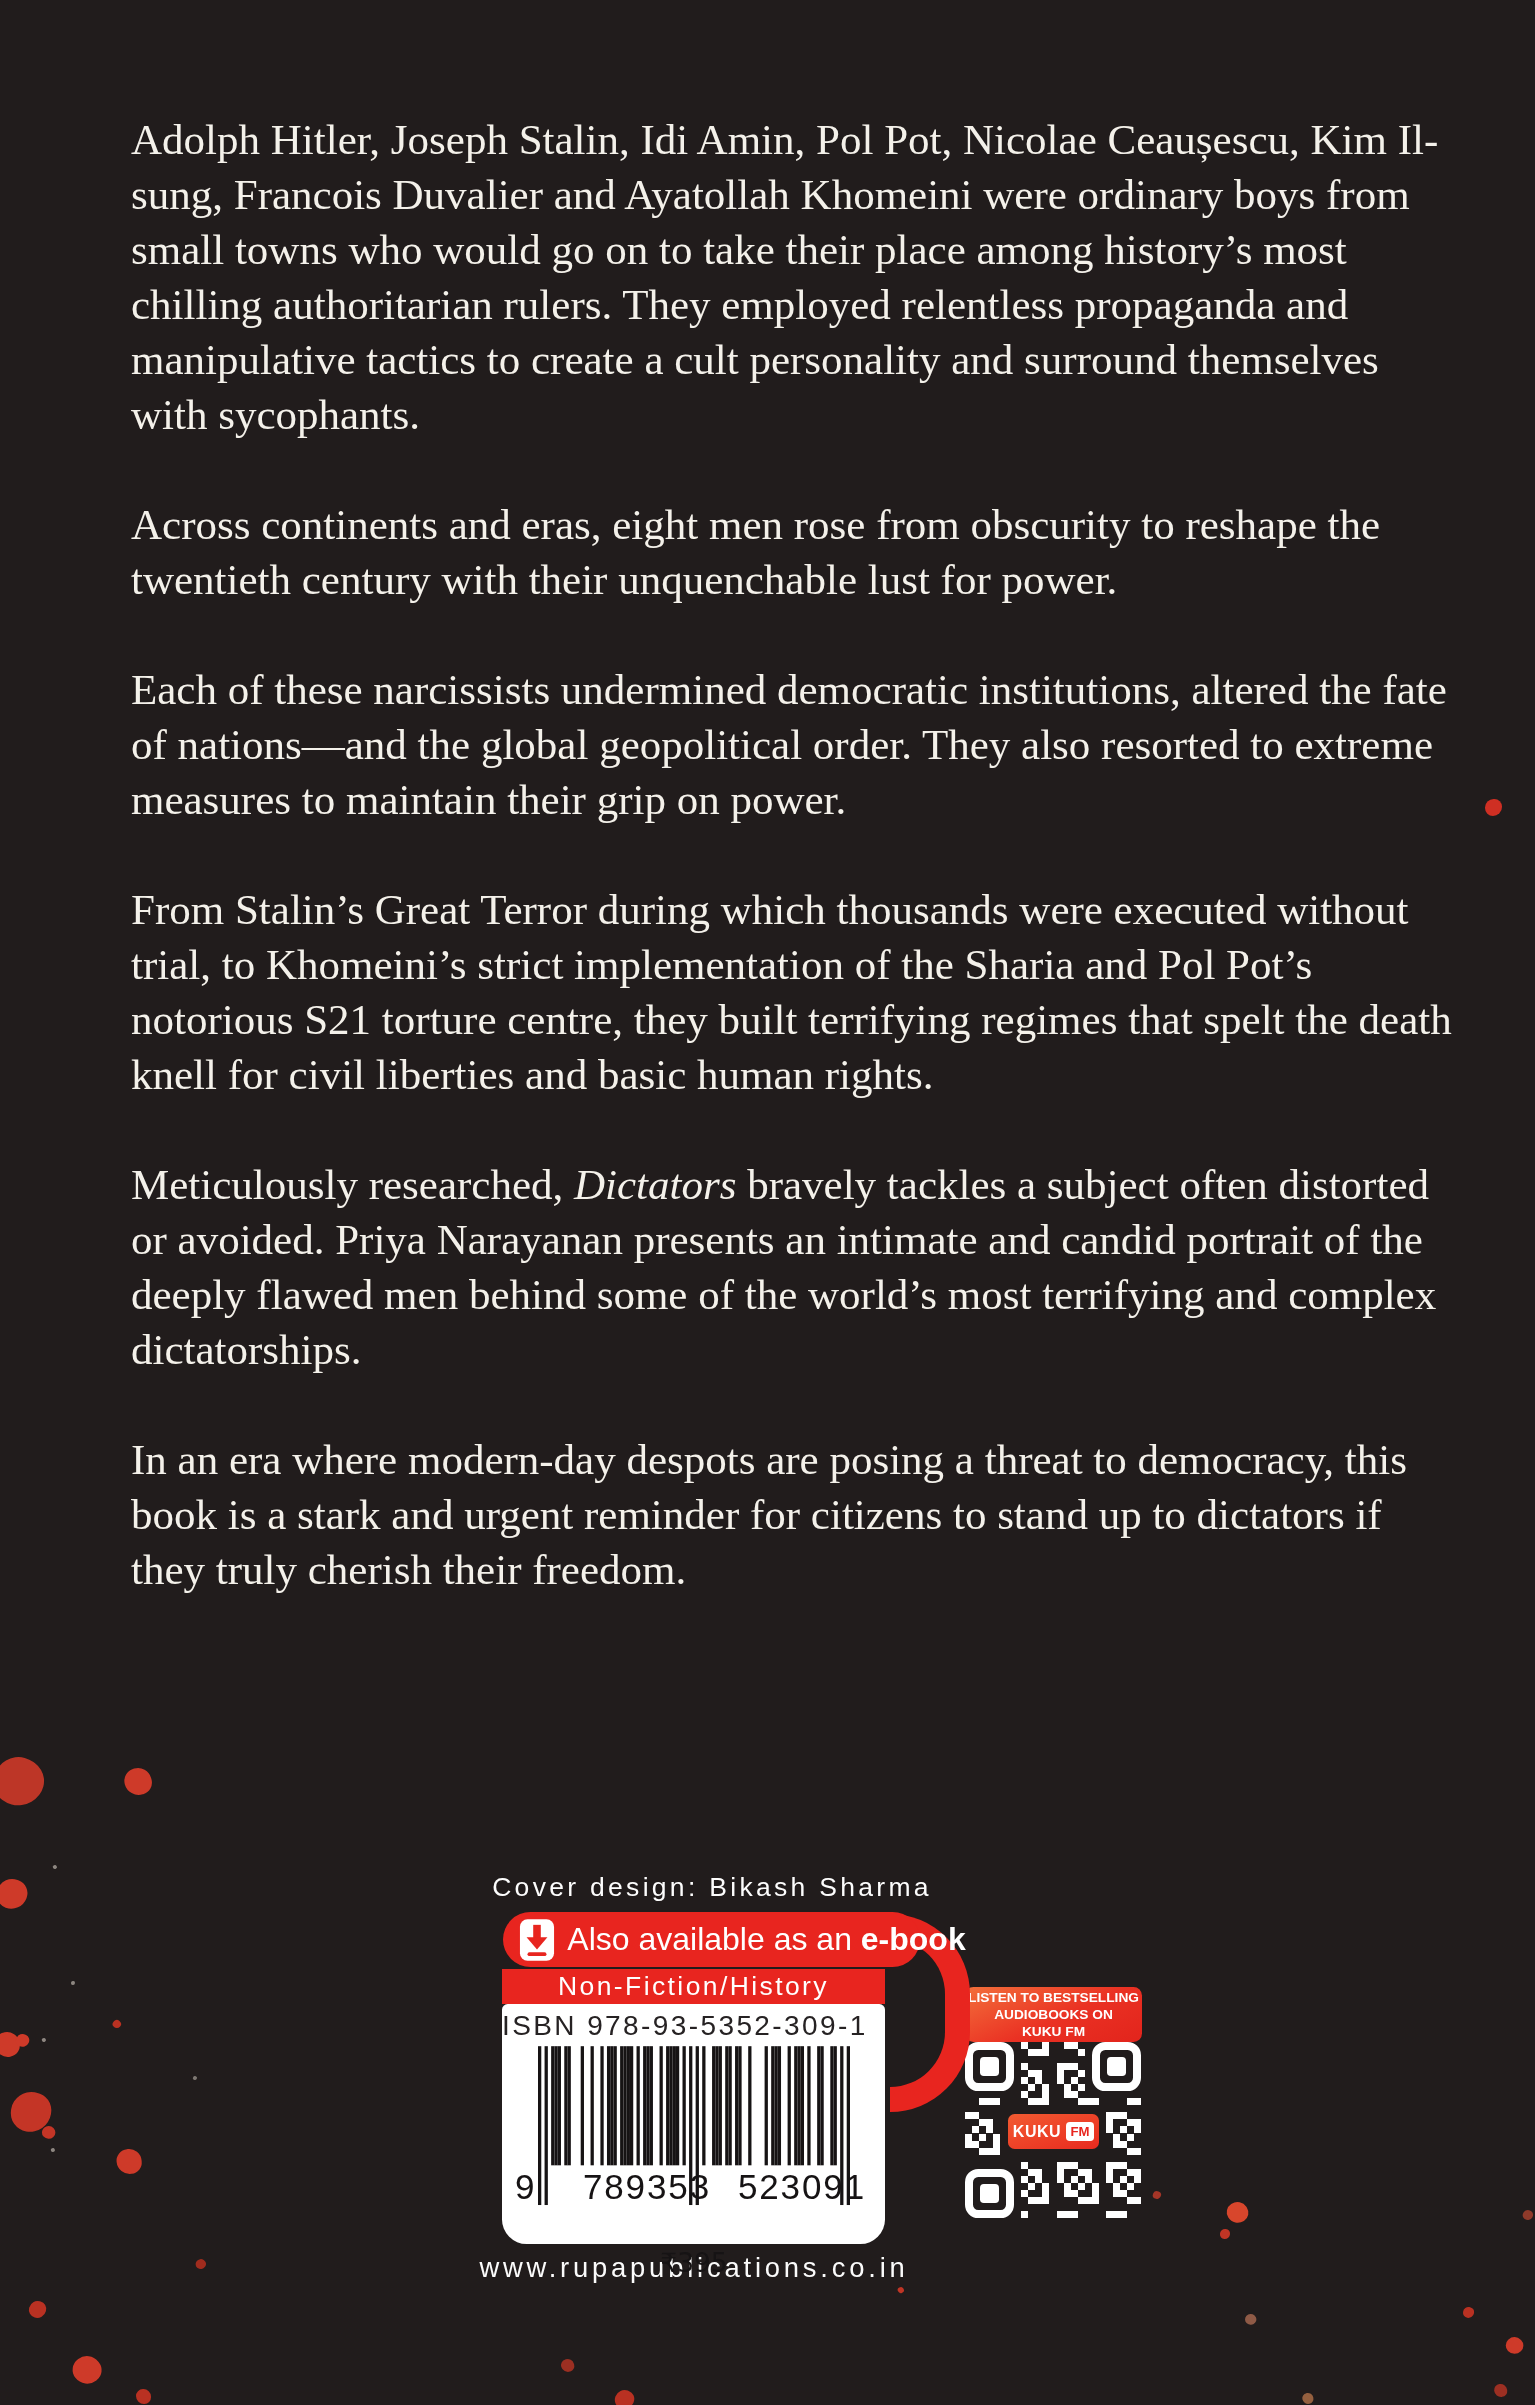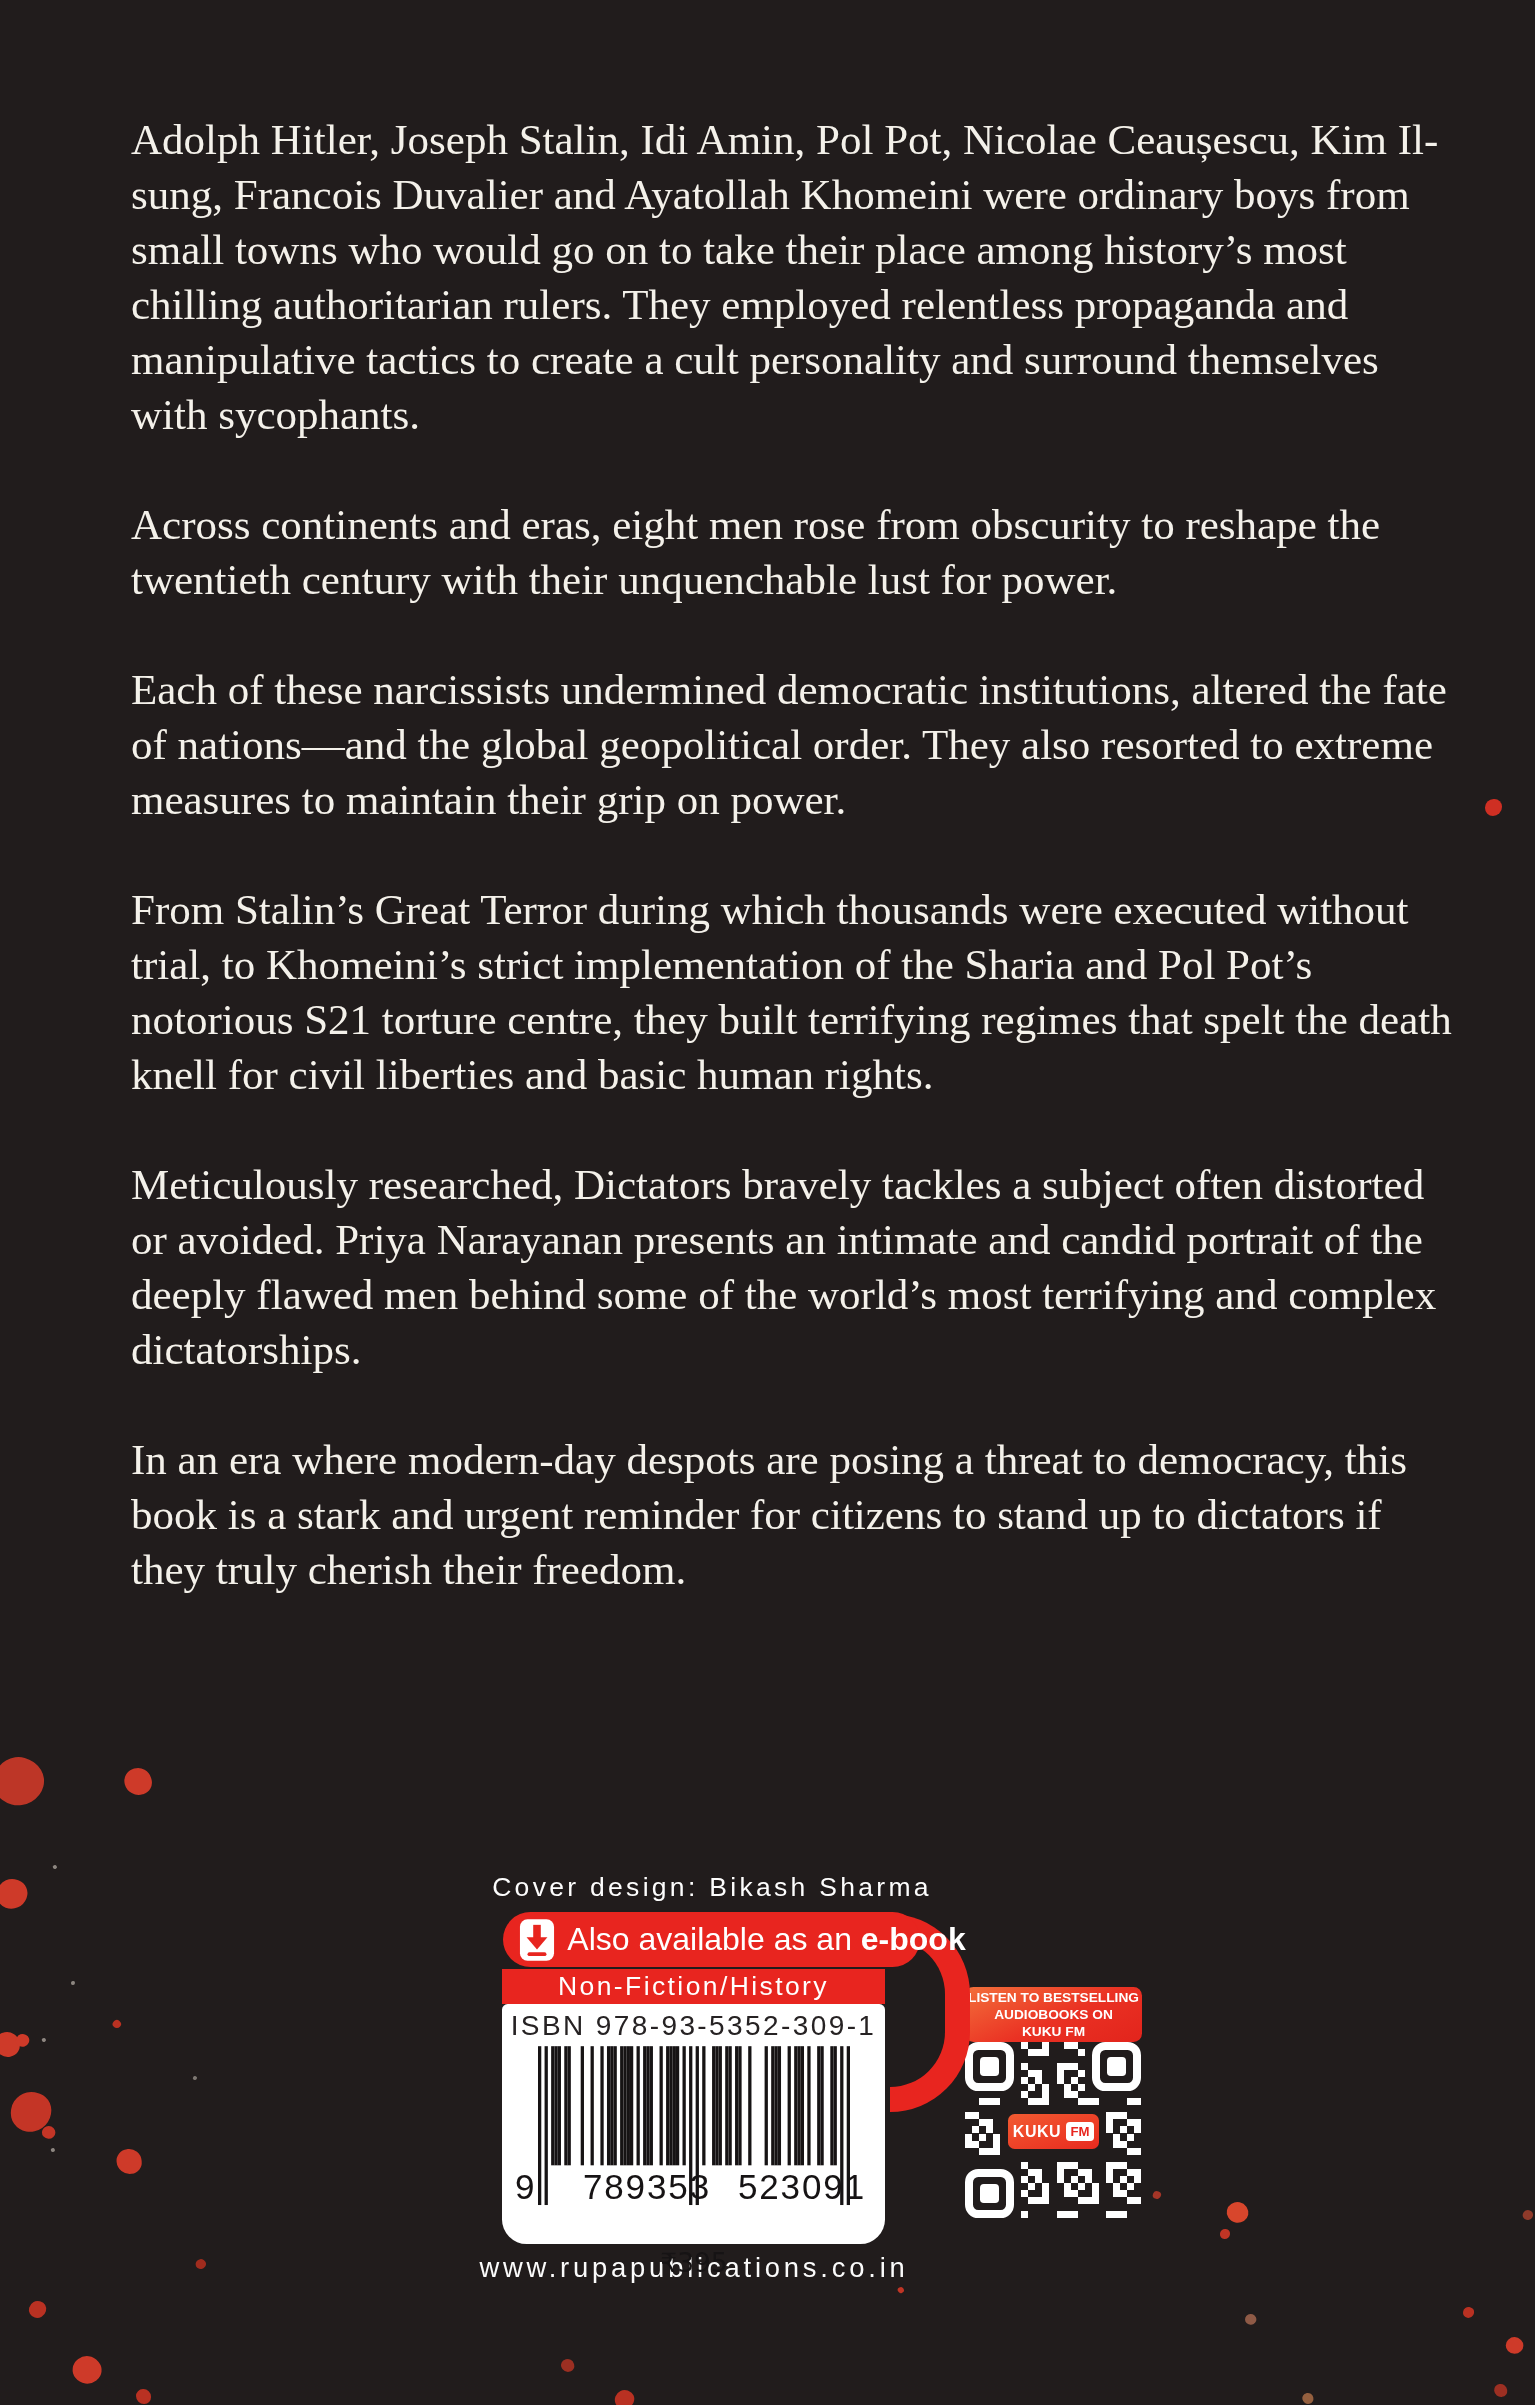--- a/index.html
+++ b/index.html
@@ -8,21 +8,21 @@
     background:#211c1c;
     font-family:"Liberation Sans","DejaVu Sans",sans-serif;
   }
   
   .blurb{
     position:absolute;left:131px;top:112px;width:1325px;
     font-family:"Liberation Serif","DejaVu Serif",serif;
     color:#f4f1ea;font-size:43px;line-height:55px;
   }
   .blurb p{margin:0 0 55px 0;}
-  .blurb .it{}
+  .blurb .it{font-style:italic;}
   
   .credits{
     position:absolute;left:428px;top:1872px;width:568px;text-align:center;
     color:#fdfdfd;font-size:26.5px;letter-spacing:3.3px;font-weight:400;
   }
   .ebook-curl{
     position:absolute;left:890px;top:1914px;width:55px;height:148px;
     border:25.6px solid #e8251f;border-left:none;
     border-radius:0 87px 87px 0;z-index:1;
   }
@@ -37,21 +37,21 @@
   .category-bar{
     position:absolute;left:502px;top:1969px;width:383px;height:35px;z-index:3;
     background:#e8251f;display:flex;align-items:center;justify-content:center;
   }
   .category-bar span{color:#fff;font-size:26.5px;letter-spacing:2.4px;}
   .isbn-box{
     position:absolute;left:502px;top:2004px;width:383px;height:240px;z-index:4;
     background:#fff;border-radius:5.7px 5.7px 24.6px 24.6px;
   }
   .isbn-label{
-    position:absolute;left:0;top:5.7px;width:100%;text-align:center;
+    position:absolute;left:0;top:5.7px;width:100%;
     color:#262223;font-size:28px;letter-spacing:2.4px;
   }
   .barcode-wrap{position:absolute;left:36px;top:42px;width:312px;height:168px;}
   .barcode-svg{position:absolute;left:0;top:0;}
   .barcode-digits{
     position:absolute;left:-23px;top:121px;width:335px;height:42px;
     color:#161314;font-size:35px;font-weight:400;
   }
   .bd-first{position:absolute;left:0;top:0;}
   .bd-left{position:absolute;left:61px;top:0;width:142px;text-align:center;letter-spacing:1.9px;}

